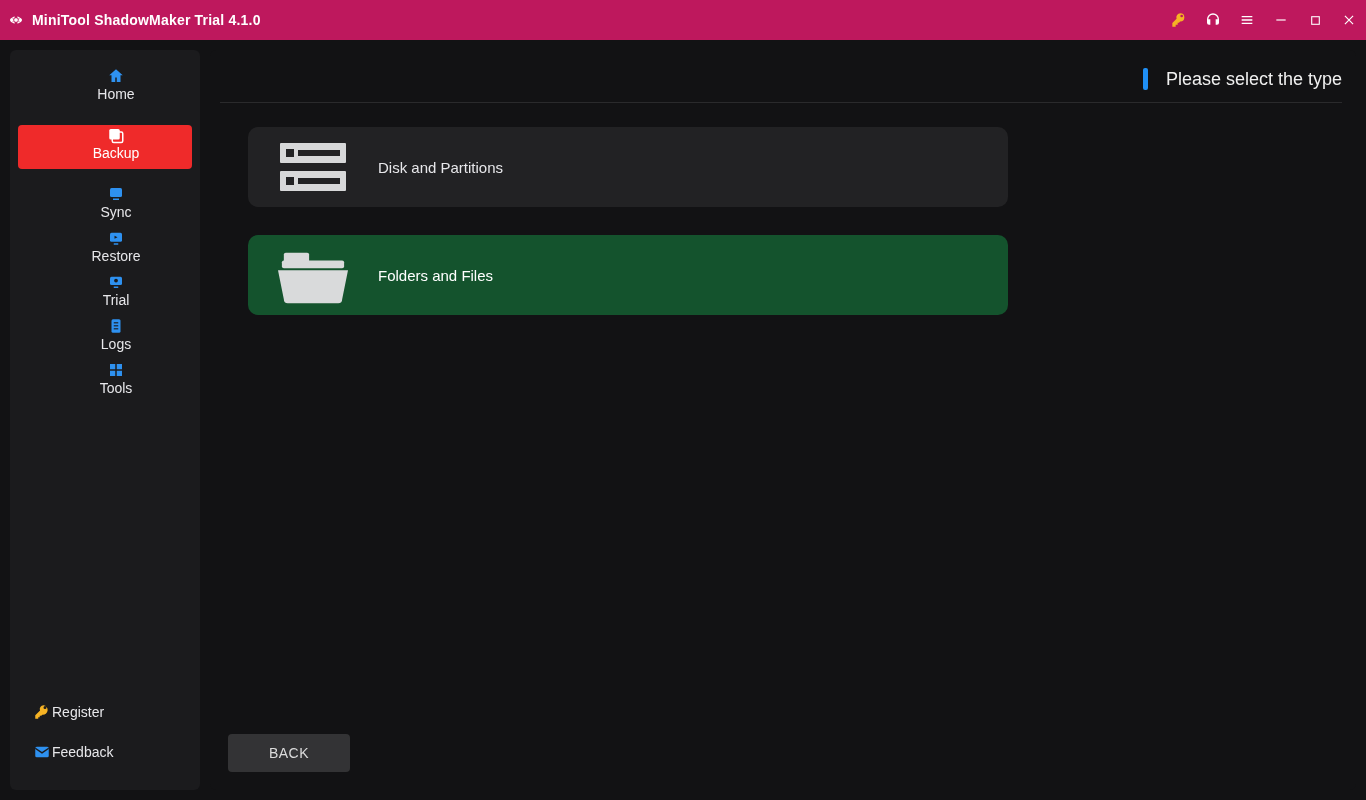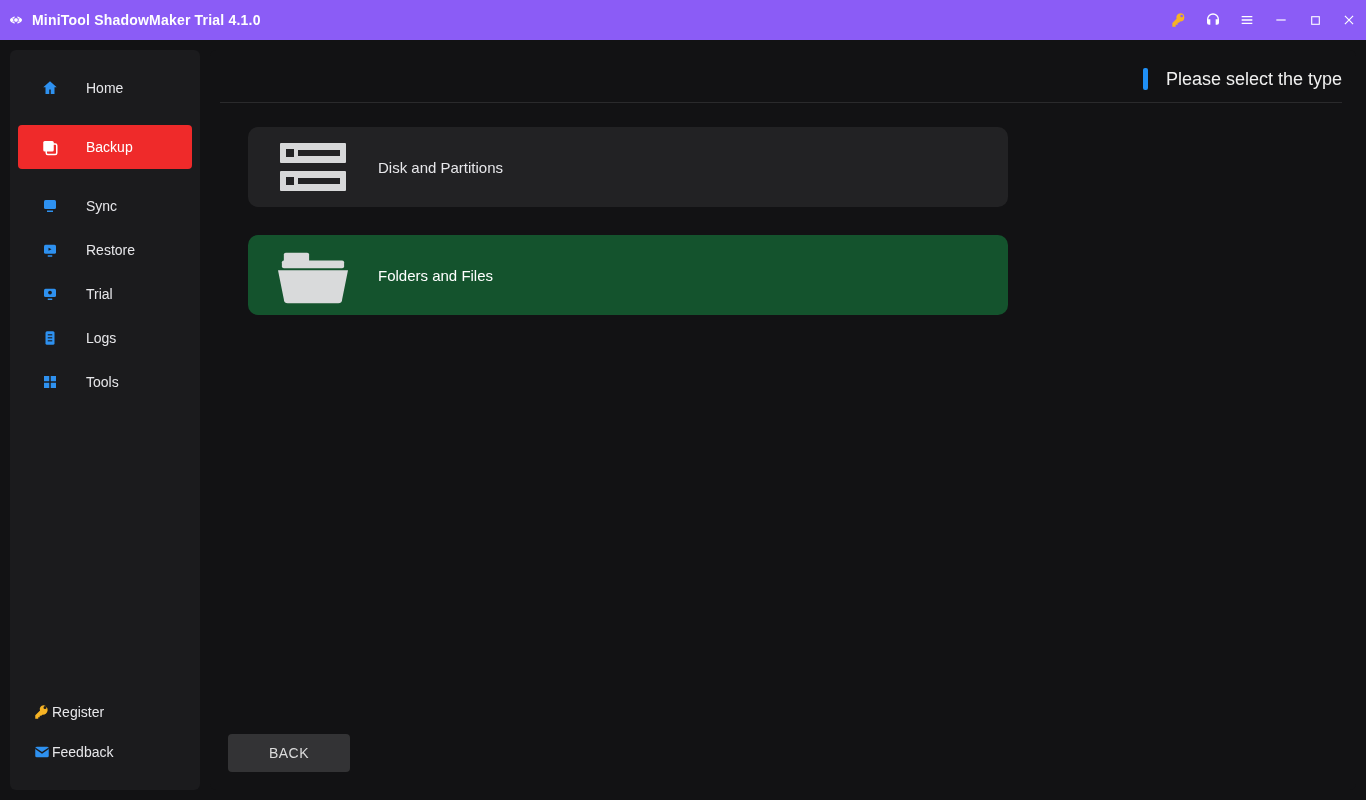--- a/index.html
+++ b/index.html
@@ -9,21 +9,21 @@
     font-family: "Segoe UI", Arial, sans-serif;
     color: #e6e6e6;
     overflow: hidden;
   }
   .titlebar {
     height: 40px;
     width: 100%;
     display: flex;
     align-items: center;
     padding: 0 8px 0 6px;
-    background: #8b5cf6;
+    background: #be185d;
   }
   .titlebar .app-logo {
     width: 20px; height: 20px;
     margin-right: 6px;
     display: flex; align-items: center; justify-content: center;
   }
   .titlebar .app-title {
     font-size: 14px;
     font-weight: 600;
     color: #fff;
@@ -56,26 +56,27 @@
     display: flex;
     flex-direction: column;
     padding-top: 16px;
   }
   .sidebar .nav-group { flex: 1; }
   .nav-item {
     height: 44px;
     display: flex;
     align-items: center;
     padding-left: 22px;
-    gap: 26px;
+    gap: 0;
     color: #e7e7ea;
     font-size: 14px;
     cursor: pointer;
     margin: 0 8px;
     border-radius: 4px;
+    flex-direction: column;
   }
   .nav-item .nav-icon {
     width: 20px; height: 20px;
     display: flex; align-items: center; justify-content: center;
     color: #2e91f0;
   }
   .nav-item.active {
     background: #ef2a2a;
     color: #fff;
     margin: 15px 8px;

